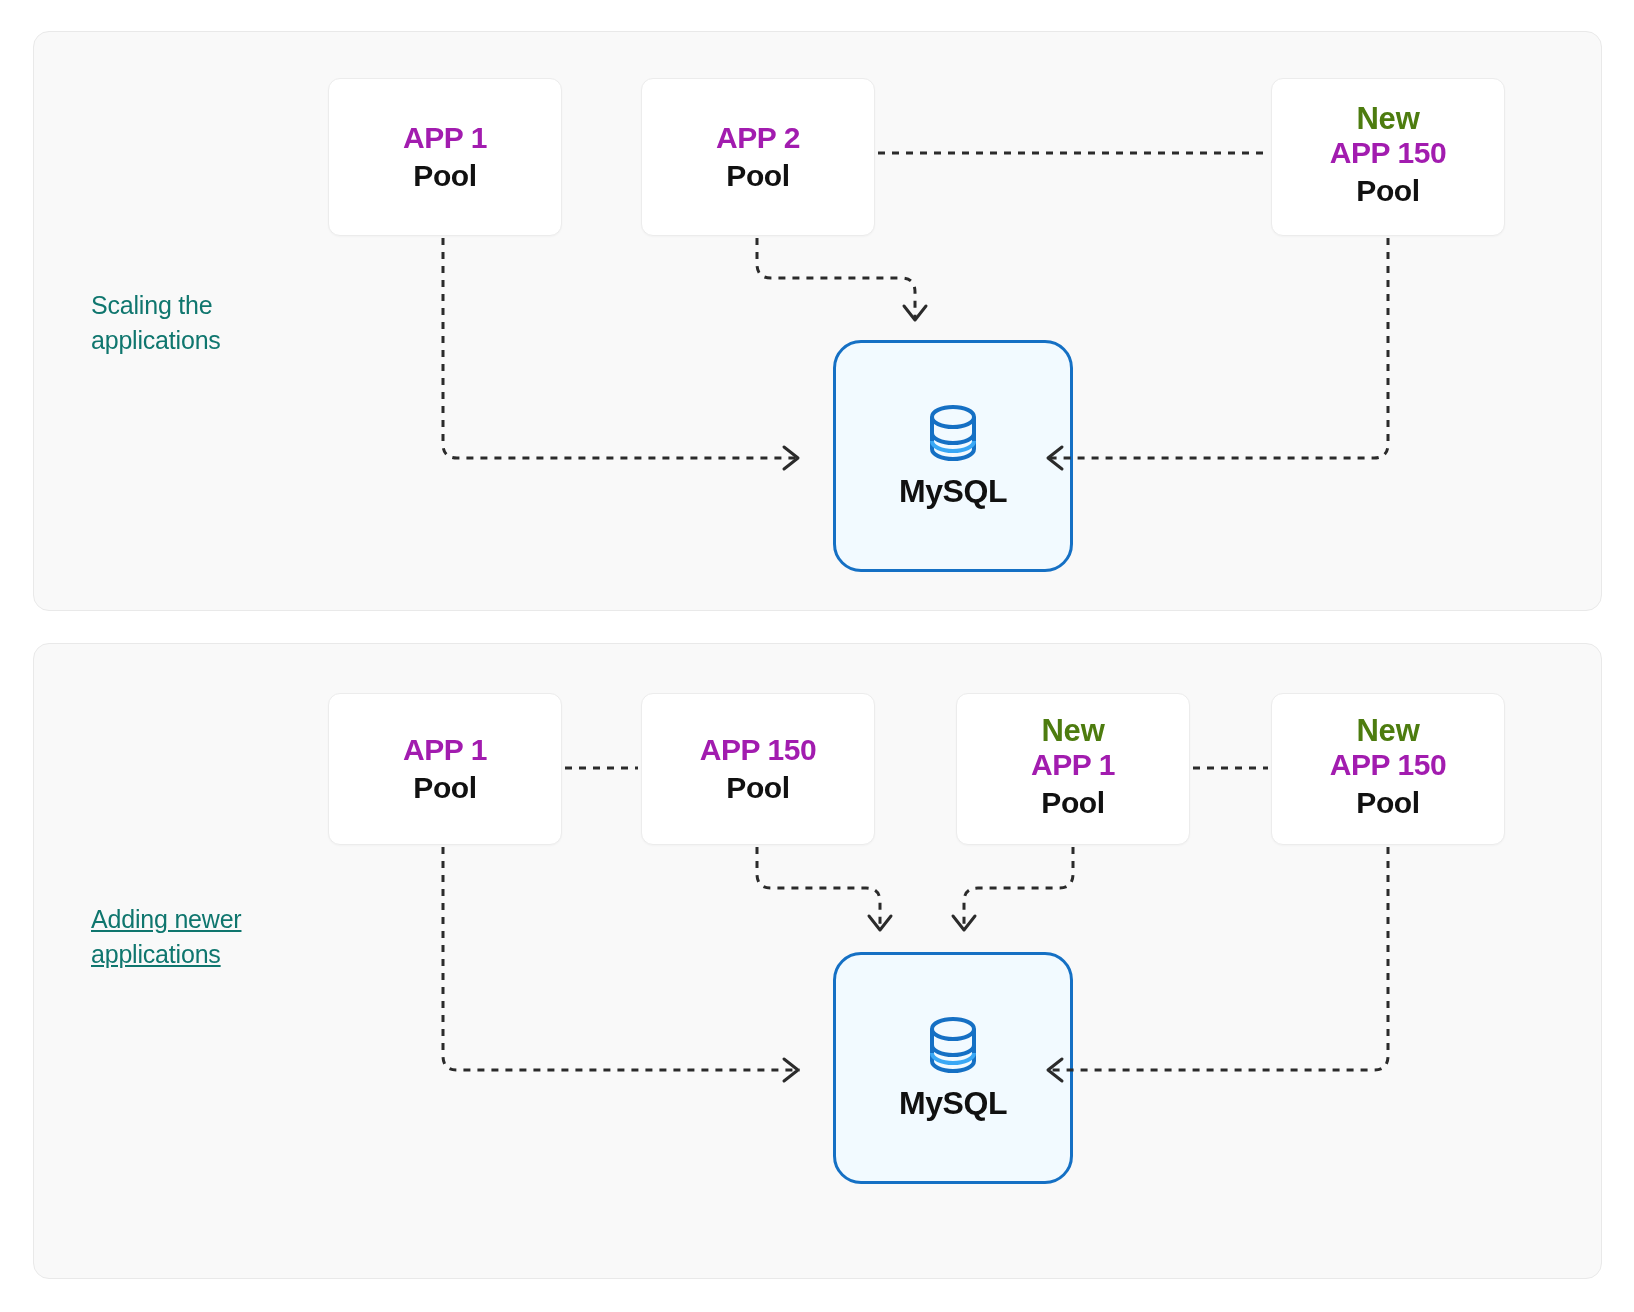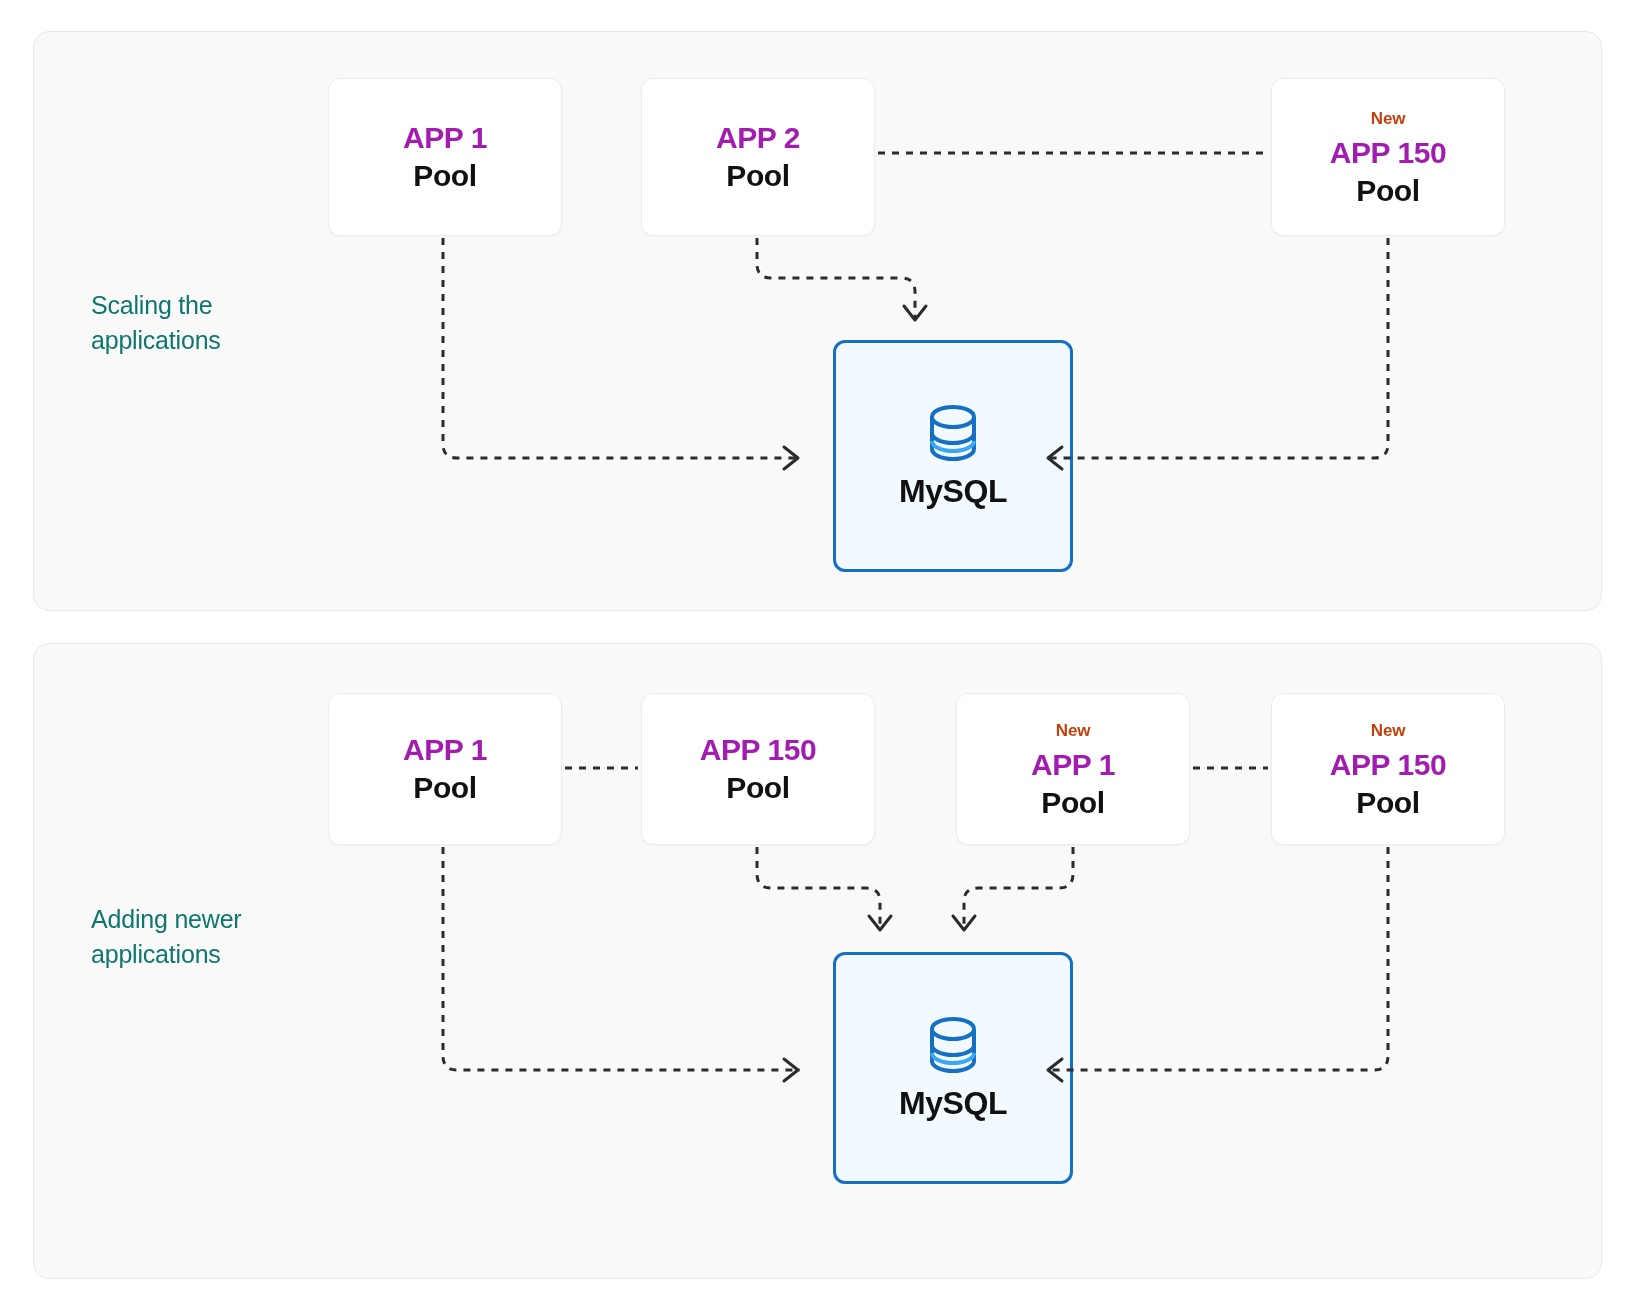--- a/index.html
+++ b/index.html
@@ -43,22 +43,22 @@
     border: 1px solid #ececec;
     border-radius: 12px;
     box-sizing: border-box;
     display: flex;
     flex-direction: column;
     align-items: center;
     justify-content: center;
     box-shadow: 0 1px 2px rgba(0,0,0,0.03);
   }
   .app-new {
-    color: #c2410c;
-    font-size: 17px;
+    color: #4d7c0f;
+    font-size: 31px;
     font-weight: bold;
     line-height: 30px;
     letter-spacing: -0.2px;
   }
   .app-title {
     color: #a21caf;
     font-size: 30px;
     font-weight: bold;
     line-height: 38px;
     text-align: center;
@@ -70,21 +70,21 @@
     font-weight: bold;
     line-height: 38px;
     text-align: left;
     letter-spacing: -0.4px;
   }
 
   .db-node {
     position: absolute;
     background: #f2faff;
     border: 3px solid #1570c4;
-    border-radius: 12px;
+    border-radius: 28px;
     box-sizing: border-box;
     display: flex;
     flex-direction: column;
     align-items: center;
     justify-content: center;
     gap: 6px;
   }
   .db-label {
     color: #111111;
     font-size: 32px;
@@ -149,21 +149,21 @@
         <path d="M5 14 V46 a21 10 0 0 0 42 0 V14" fill="none" stroke="#1570c4" stroke-width="4"></path>
         <path d="M5 30 a21 10 0 0 0 42 0" fill="none" stroke="#1570c4" stroke-width="4"></path>
         <path d="M5 38 a21 10 0 0 0 42 0" fill="none" stroke="#3aa8f5" stroke-width="4"></path>
       </svg>
     </span>
     <span class="db-label">MySQL</span>
   </div>
 
   <div class="panel" id="panel-bottom"></div>
 
-  <div class="panel-label" style="left:91px; top:902px; width:260px;">Adding newer
+  <div class="panel-label" style="left:91px; top:902px; width:260px;text-decoration:underline;">Adding newer
 applications</div>
 
   <div class="app-box" style="left:328px; top:693px; width:234px; height:152px;">
     <div class="app-title">APP 1</div>
     <div class="app-sub">Pool</div>
   </div>
 
   <div class="app-box" style="left:641px; top:693px; width:234px; height:152px;">
     <div class="app-title">APP 150</div>
     <div class="app-sub">Pool</div>

